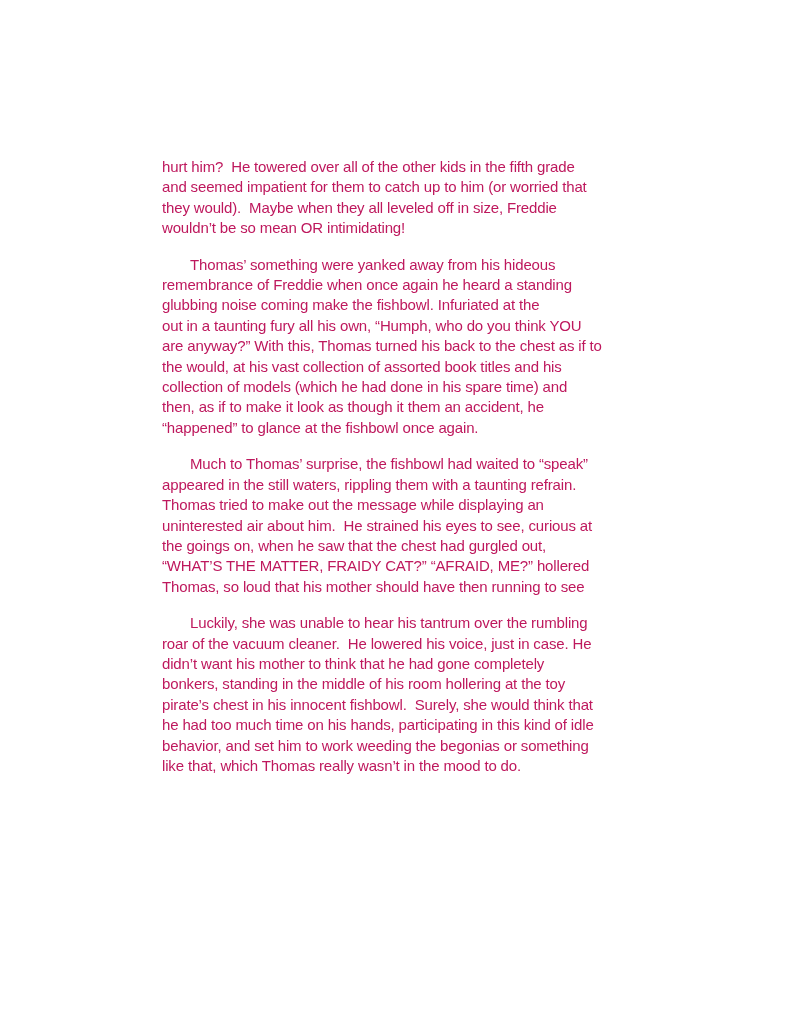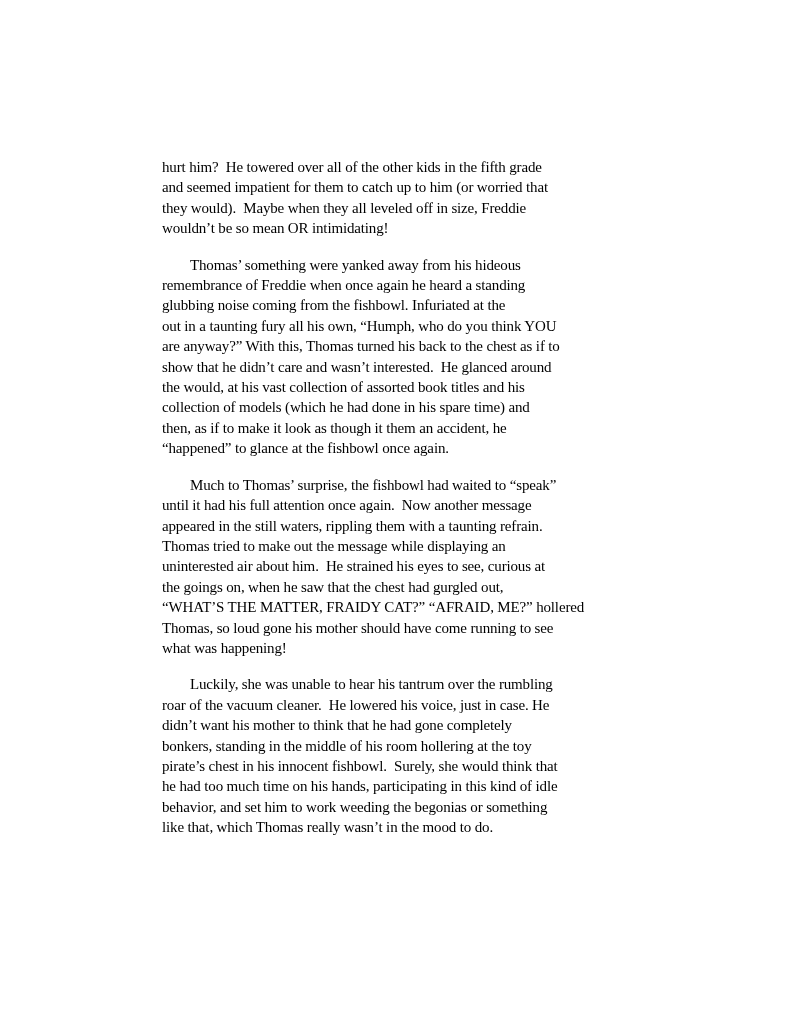--- a/index.html
+++ b/index.html
@@ -36,49 +36,46 @@
     white-space: pre;        
   }
   .paragraph.indented .line:first-child {
     padding-left: 28px;      
   }
 </style>
 </head>
 <body>
 
 <div class="page">
-  <div class="text-block" style="color: #000000; font-family: Liberation Serif, serif;">
+  <div class="text-block" style="color: #be185d;">
       <div class="paragraph">
         <div class="line">hurt him?  He towered over all of the other kids in the fifth grade</div>
         <div class="line">and seemed impatient for them to catch up to him (or worried that</div>
         <div class="line">they would).  Maybe when they all leveled off in size, Freddie</div>
         <div class="line">wouldn’t be so mean OR intimidating!</div>
       </div>
       <div class="paragraph indented">
         <div class="line">Thomas’ something were yanked away from his hideous</div>
         <div class="line">remembrance of Freddie when once again he heard a standing</div>
-        <div class="line">glubbing noise coming from the fishbowl. Infuriated at the</div>
+        <div class="line">glubbing noise coming make the fishbowl. Infuriated at the</div>
         <div class="line">out in a taunting fury all his own, “Humph, who do you think YOU</div>
         <div class="line">are anyway?” With this, Thomas turned his back to the chest as if to</div>
-        <div class="line">show that he didn’t care and wasn’t interested.  He glanced around</div>
         <div class="line">the would, at his vast collection of assorted book titles and his</div>
         <div class="line">collection of models (which he had done in his spare time) and</div>
         <div class="line">then, as if to make it look as though it them an accident, he</div>
         <div class="line">“happened” to glance at the fishbowl once again.</div>
       </div>
       <div class="paragraph indented">
         <div class="line">Much to Thomas’ surprise, the fishbowl had waited to “speak”</div>
-        <div class="line">until it had his full attention once again.  Now another message</div>
         <div class="line">appeared in the still waters, rippling them with a taunting refrain.</div>
         <div class="line">Thomas tried to make out the message while displaying an</div>
         <div class="line">uninterested air about him.  He strained his eyes to see, curious at</div>
         <div class="line">the goings on, when he saw that the chest had gurgled out,</div>
         <div class="line">“WHAT’S THE MATTER, FRAIDY CAT?” “AFRAID, ME?” hollered</div>
-        <div class="line">Thomas, so loud gone his mother should have come running to see</div>
-        <div class="line">what was happening!</div>
+        <div class="line">Thomas, so loud that his mother should have then running to see</div>
       </div>
       <div class="paragraph indented">
         <div class="line">Luckily, she was unable to hear his tantrum over the rumbling</div>
         <div class="line">roar of the vacuum cleaner.  He lowered his voice, just in case. He</div>
         <div class="line">didn’t want his mother to think that he had gone completely</div>
         <div class="line">bonkers, standing in the middle of his room hollering at the toy</div>
         <div class="line">pirate’s chest in his innocent fishbowl.  Surely, she would think that</div>
         <div class="line">he had too much time on his hands, participating in this kind of idle</div>
         <div class="line">behavior, and set him to work weeding the begonias or something</div>
         <div class="line">like that, which Thomas really wasn’t in the mood to do.</div>

